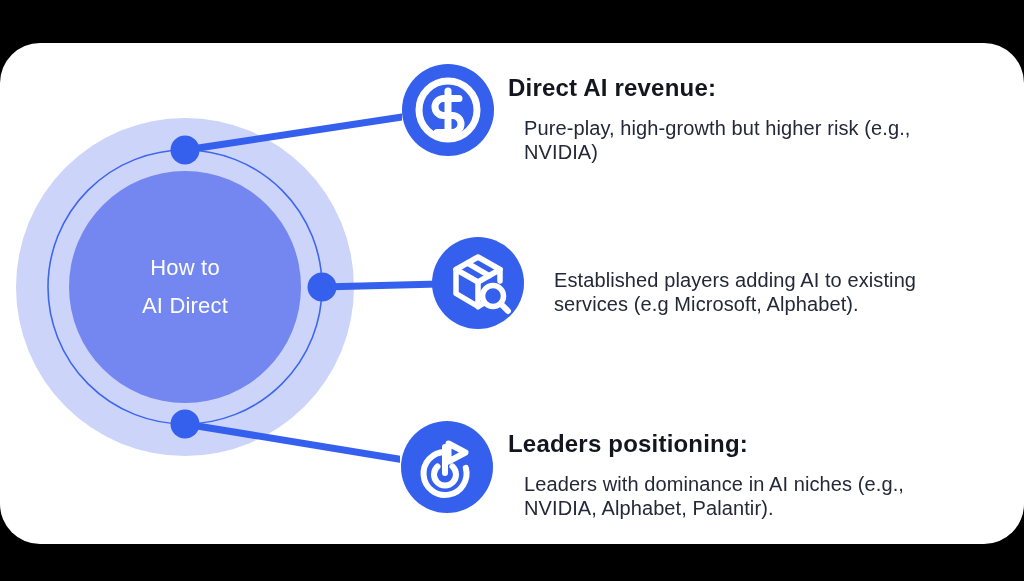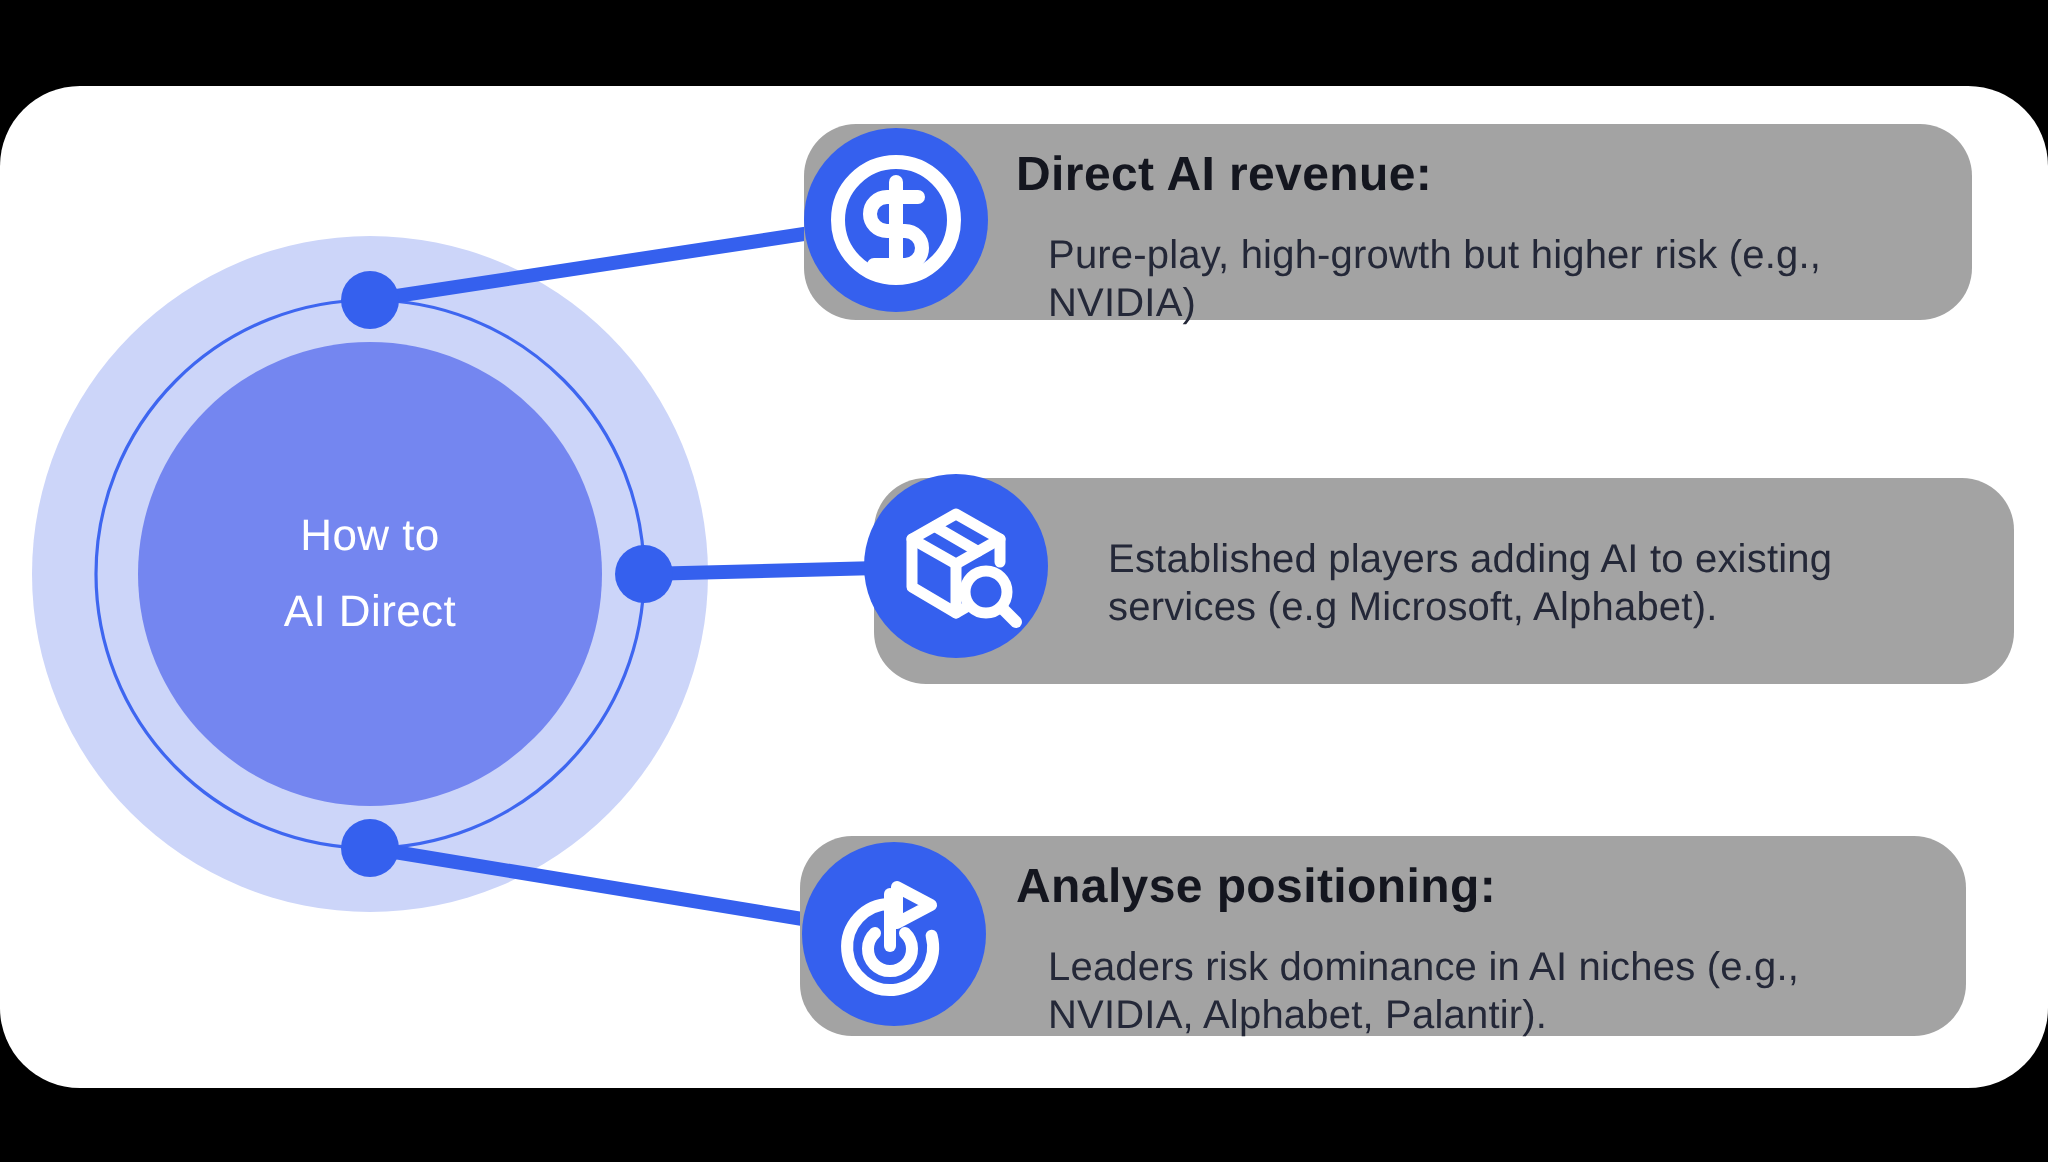--- a/index.html
+++ b/index.html
@@ -47,21 +47,21 @@
   }
   .hub-text {
     color: #ffffff;
     font-size: 22px;
     line-height: 38px;
     font-weight: 400;
     letter-spacing: 0.2px;
   }
   .card {
     position: absolute;
-    background: #a3a3a3;
+    background: #ffffff;
     border-radius: 26px;
     box-sizing: border-box;
     color: #242838;
   }
   .card h3 {
     margin: 0 0 2px 0;
     font-size: 24px;
     line-height: 25px;
     font-weight: 700;
     color: #14161f;
@@ -113,22 +113,22 @@
   <div class="card card-1">
     <h3>Direct AI revenue:</h3>
     <p>Pure-play, high-growth but higher risk (e.g., NVIDIA)</p>
   </div>
 
   <div class="card card-2">
     <p>Established players adding AI to existing services  (e.g Microsoft, Alphabet).</p>
   </div>
 
   <div class="card card-3">
-    <h3>Analyse positioning:</h3>
-    <p>Leaders risk dominance in AI niches (e.g., NVIDIA, Alphabet, Palantir).</p>
+    <h3>Leaders positioning:</h3>
+    <p>Leaders with dominance in AI niches (e.g., NVIDIA, Alphabet, Palantir).</p>
   </div>
 
   <div class="icon-badge icon-1">
     <svg viewBox="0 0 92 92" width="92" height="92" xmlns="http://www.w3.org/2000/svg">
       <circle cx="46" cy="46" r="46" fill="#3560ee"></circle>
       <circle cx="46" cy="46" r="29" fill="none" stroke="#ffffff" stroke-width="7"></circle>
       <path d="M57 34.5 H41.5 a8.5 8.5 0 0 0 0 17 h9 a8.5 8.5 0 0 1 0 17 H35" fill="none" stroke="#ffffff" stroke-width="7" stroke-linecap="round"></path>
       <line x1="46" y1="27" x2="46" y2="65" stroke="#ffffff" stroke-width="7" stroke-linecap="round"></line>
     </svg>
   </div>

